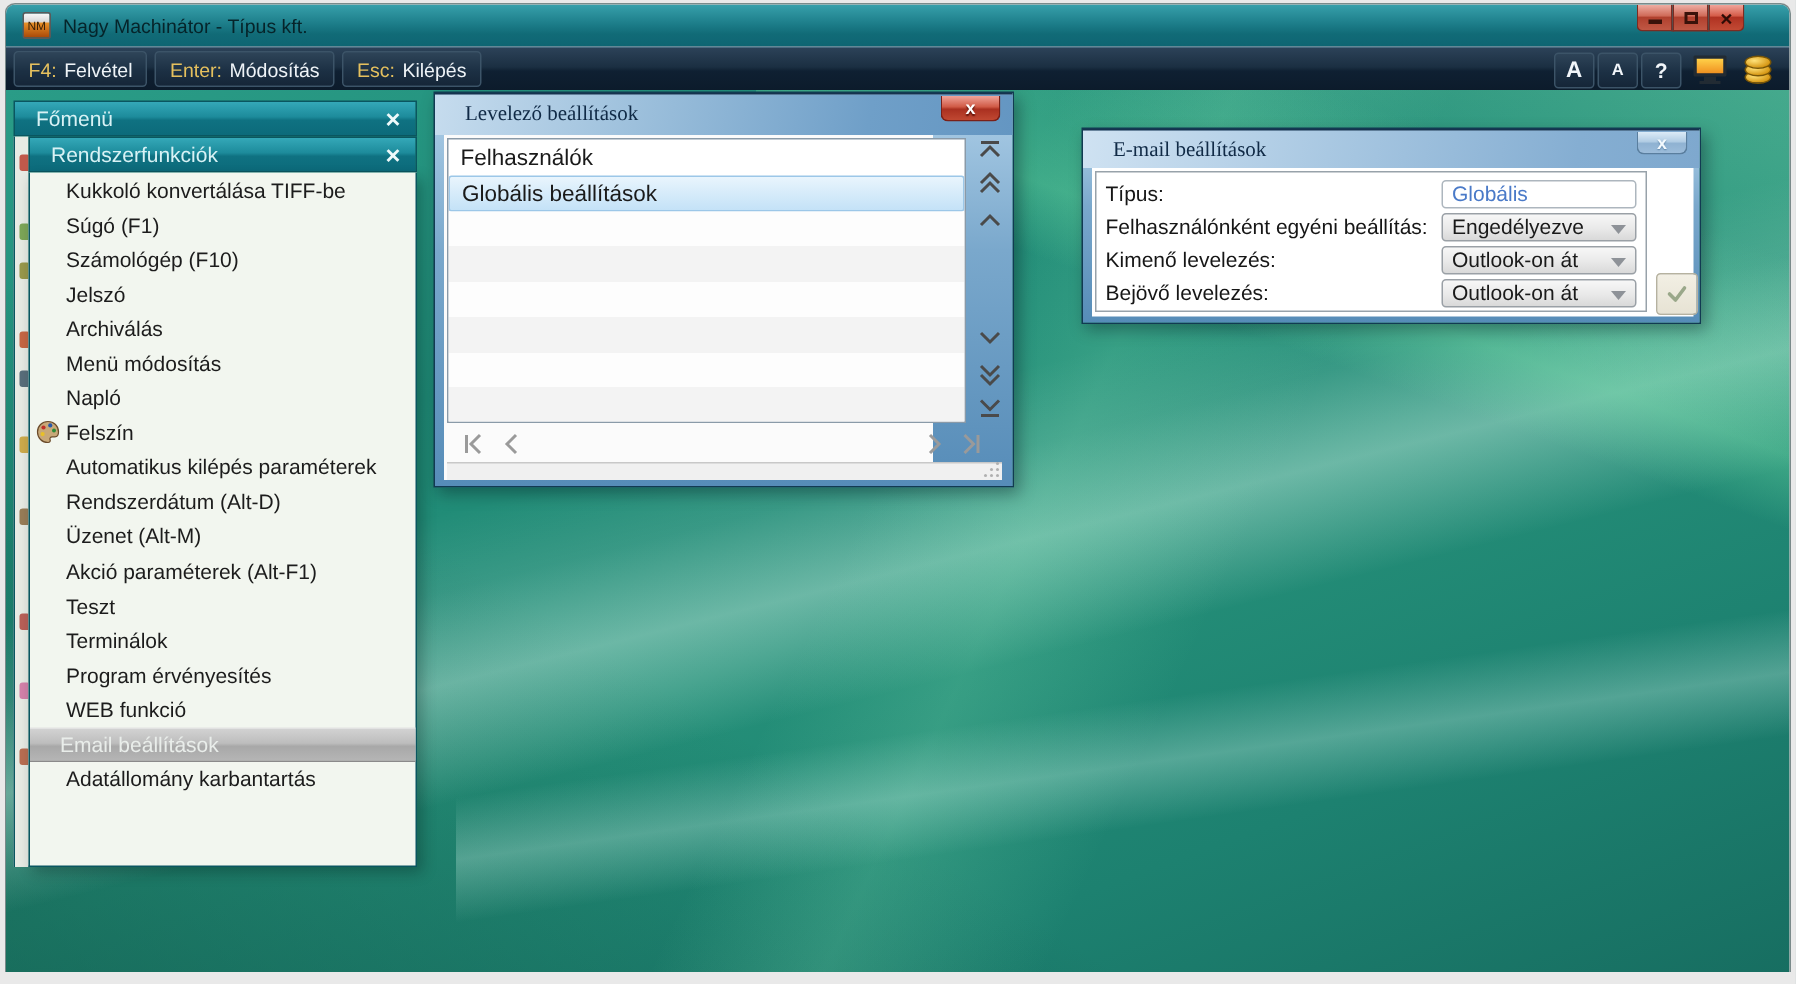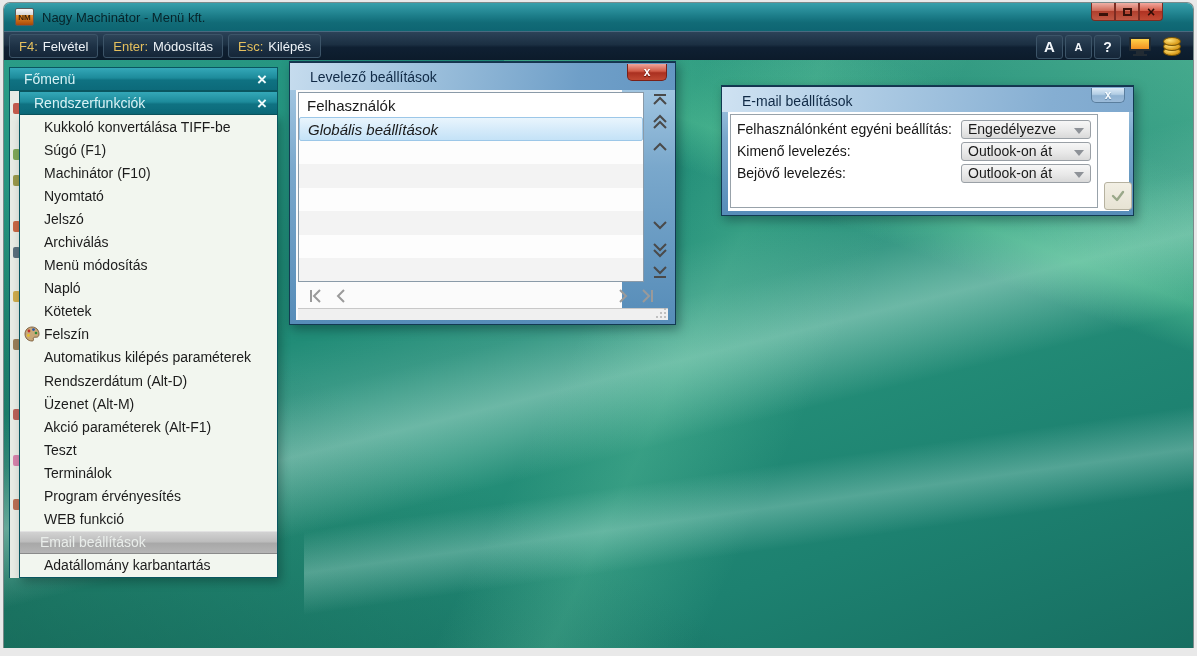--- a/index.html
+++ b/index.html
@@ -6,21 +6,21 @@
   #stage{position:relative;width:1197px;height:656px;background:#e9e9e9;overflow:hidden;}
   #appwin{position:absolute;left:3px;top:2px;width:1191px;height:646px;border-radius:7px 7px 0 0;
           overflow:hidden;border:1px solid #7a8a8a;border-bottom:none;box-sizing:border-box;}
   
   #titlebar{position:absolute;left:0;top:0;width:100%;height:28px;
     background:linear-gradient(180deg,#37a0ab 0%,#1d7e8a 45%,#116b77 70%,#0e6572 100%);
     display:flex;align-items:center;}
   #appicon{width:17px;height:16px;margin-left:11px;border-radius:2px;border:1px solid #5a5a5a;
     background:linear-gradient(180deg,#f8f8f8 0%,#d8d8d8 35%,#e89028 40%,#a84808 100%);
     display:flex;align-items:center;justify-content:center;
-    font-size:8px;font-weight:bold;color:#3a2208;letter-spacing:0;}
+    font-size:8px;font-weight:normal;color:#3a2208;letter-spacing:0;}
   #apptitle{margin-left:8px;font-size:13px;color:#06242a;}
   #wincontrols{position:absolute;right:30px;top:0;display:flex;}
   .wcbtn{width:24px;height:18px;border:1px solid #7c2c22;border-top:none;box-sizing:border-box;
     background:linear-gradient(180deg,#efb0a6 0%,#cf6a58 45%,#b0402e 50%,#c05844 100%);
     display:flex;align-items:center;justify-content:center;color:#2e0c06;}
   .wcbtn:first-child{border-radius:0 0 0 4px;}
   .wcbtn:last-child{border-radius:0 0 4px 0;
     background:linear-gradient(180deg,#f2a89e 0%,#d55c48 45%,#b03222 50%,#c24a34 100%);}
   .glyph-min{width:9px;height:3px;background:#3a120a;margin-top:6px;}
   .glyph-max{width:9px;height:8px;border:2px solid #3a120a;box-sizing:border-box;background:transparent;}
@@ -83,38 +83,38 @@
   .menu-item.hl{background:linear-gradient(180deg,#d2d2d2 0%,#bdbdbd 45%,#a8a8a8 55%,#b5b5b5 100%);
     border-top:1px solid #e2e2e2;border-bottom:1px solid #8a8a8a;color:#e9edea;padding-left:20px;}
   .mi-icon{position:absolute;left:4px;top:3px;width:16px;height:16px;}
   
   .fwin{position:absolute;box-sizing:border-box;border:1px solid #123a52;
     box-shadow:3px 4px 10px rgba(0,10,20,0.35);}
   .fwin .frame{position:absolute;inset:0;
     background:linear-gradient(180deg,#aecfe8 0%,#7aa8cc 40%,#568cb8 100%);}
   .fwin .wtitle{position:absolute;left:0;top:0;width:100%;height:28px;box-sizing:border-box;
     border-top:1px solid #16324e;
-    background:linear-gradient(100deg,#c6dcEE 0%,#9dc0dc 35%,#6f9fc8 75%,#6496c2 100%);}
+    background:linear-gradient(100deg,#c6dcEE 0%,#9dc0dc 35%,#6f9fc8 75%,#6496c2 100%);font-family:Liberation Serif, serif;}
   .fwin .wtitle .wt-text{position:absolute;left:20px;top:6px;font-size:14px;color:#102a46;}
   .closebtn{position:absolute;top:2px;right:8px;width:40px;height:17px;border-radius:0 0 5px 5px;
     border:1px solid #7a2018;border-top:none;box-sizing:border-box;
     background:linear-gradient(180deg,#f0a49a 0%,#d05a46 45%,#aa3020 55%,#c04832 100%);
     display:flex;align-items:center;justify-content:center;
     color:#fff;font-size:12px;font-weight:bold;text-shadow:0 1px 1px #5a1008;}
   .closebtn.inactive{border-color:#5a7e9e;
     background:linear-gradient(180deg,#dcebf7 0%,#b2cde4 45%,#8fb2d2 55%,#9cbcda 100%);
     color:#f4fafe;text-shadow:0 1px 1px #5a82a6;}
   
   #mailwin{left:285px;top:1px;width:387px;height:264px;}
   #mailwin .content{position:absolute;left:6px;top:28px;width:326px;height:230px;background:#fbfbfb;}
   #mail-list{position:absolute;left:2px;top:2px;width:346px;height:190px;background:#ffffff;
     border:1px solid #8a9aa8;box-sizing:border-box;overflow:hidden;}
   .mlrow{height:24px;display:flex;align-items:center;padding-left:8px;font-size:15px;color:#1a1a1a;box-sizing:border-box;}
   .mlrow.sel{background:linear-gradient(180deg,#e9f5fd 0%,#d6ebfa 50%,#c4e2f7 100%);
-    border:1px solid #9cc7e8;border-radius:2px;font-style:italic;}
+    border:1px solid #9cc7e8;border-radius:2px;}
   #ml-filler{height:142px;background:repeating-linear-gradient(180deg,#fdfdfd 0px,#fdfdfd 23px,#f3f3f3 23px,#f3f3f3 47px);}
   #scrollcol{position:absolute;left:354px;top:2px;width:20px;height:190px;display:flex;flex-direction:column;align-items:center;}
   .sbtn{width:20px;height:16px;display:flex;align-items:center;justify-content:center;}
   .sp{flex:1;}
   #mailnav{position:absolute;left:2px;top:196px;width:372px;height:20px;}
   .nbtn{position:absolute;top:2px;width:18px;height:16px;display:flex;align-items:center;justify-content:center;}
   #mailstatus{position:absolute;left:2px;top:218px;width:370px;height:11px;background:#f0f0f0;
     border-top:1px solid #c8c8c8;}
   #grip{position:absolute;right:1px;bottom:1px;}
   
@@ -140,21 +140,21 @@
   svg{display:block;}
 </style>
 </head>
 <body>
 
 <div id="stage">
   <div id="appwin">
 
     <div id="titlebar">
       <div id="appicon">NM</div>
-      <div id="apptitle">Nagy Machinátor - Menü kft.</div>
+      <div id="apptitle">Nagy Machinátor - Típus kft.</div>
       <div id="wincontrols">
         <div class="wcbtn">
             <span class="glyph-min"></span>
           </div>
         <div class="wcbtn">
             <span class="glyph-max"></span>
           </div>
         <div class="wcbtn">
             <span class="glyph-close">×</span>
           </div>
@@ -222,39 +222,33 @@
         <span class="pclose">×</span>
       </div>
       <div id="menu-panel">
           <div class="menu-item">
             <span>Kukkoló konvertálása TIFF-be</span>
           </div>
           <div class="menu-item">
             <span>Súgó (F1)</span>
           </div>
           <div class="menu-item">
-            <span>Machinátor (F10)</span>
-          </div>
-          <div class="menu-item">
-            <span>Nyomtató</span>
+            <span>Számológép (F10)</span>
           </div>
           <div class="menu-item">
             <span>Jelszó</span>
           </div>
           <div class="menu-item">
             <span>Archiválás</span>
           </div>
           <div class="menu-item">
             <span>Menü módosítás</span>
           </div>
           <div class="menu-item">
             <span>Napló</span>
-          </div>
-          <div class="menu-item">
-            <span>Kötetek</span>
           </div>
           <div class="menu-item">
             <span class="mi-icon">
               <svg width="16" height="16" viewBox="0 0 16 16">
                 <path d="M8 1 C4 1 1 4 1 8 C1 12 4 15 8 15 C9.2 15 9.8 14.2 9.4 13.2 C9 12.2 9.6 11.2 10.8 11.2 L12.6 11.2 C14 11.2 15 10 15 8 C15 4 12 1 8 1 Z" fill="#c8a878" stroke="#6a4a2a" stroke-width="0.8"></path>
                 <circle cx="5" cy="5" r="1.4" fill="#c03028"></circle>
                 <circle cx="9.5" cy="3.6" r="1.4" fill="#2858a8"></circle>
                 <circle cx="12" cy="7" r="1.3" fill="#2a8a38"></circle>
                 <circle cx="4.4" cy="9.4" r="1.4" fill="#e8c028"></circle>
               </svg>
@@ -389,20 +383,26 @@
         <div class="frame"></div>
         <div class="wtitle">
           <span class="wt-text">E-mail beállítások</span>
         </div>
         <div class="closebtn inactive">
             <span>x</span>
           </div>
         <div class="content">
           <div id="email-fields">
               <div class="efield">
+                <div class="elabel">Típus:</div>
+                <div class="econtrol text">
+                  <span class="eval">Globális</span>
+                </div>
+              </div>
+              <div class="efield">
                 <div class="elabel">Felhasználónként egyéni beállítás:</div>
                 <div class="econtrol select">
                   <span class="eval">Engedélyezve</span>
                   <span class="dd-arrow"></span>
                 </div>
               </div>
               <div class="efield">
                 <div class="elabel">Kimenő levelezés:</div>
                 <div class="econtrol select">
                   <span class="eval">Outlook-on át</span>

